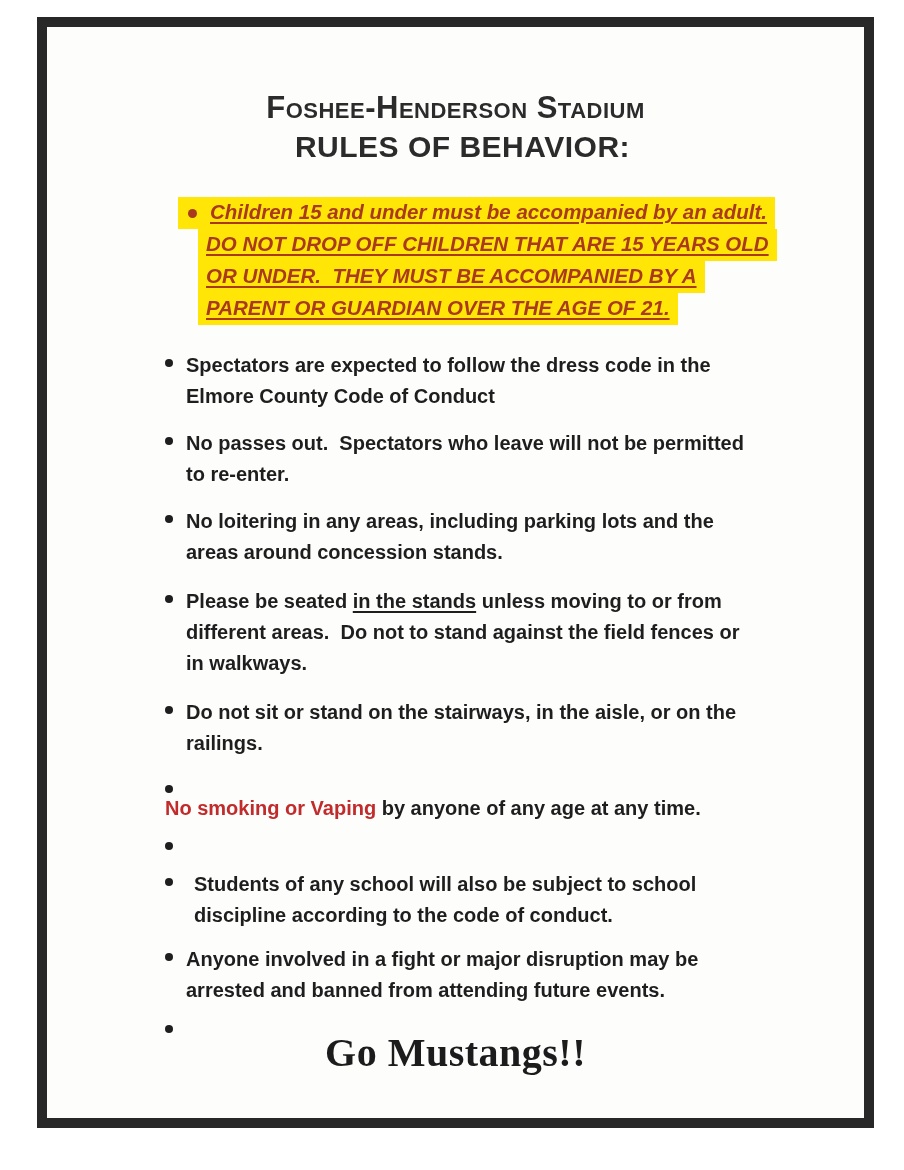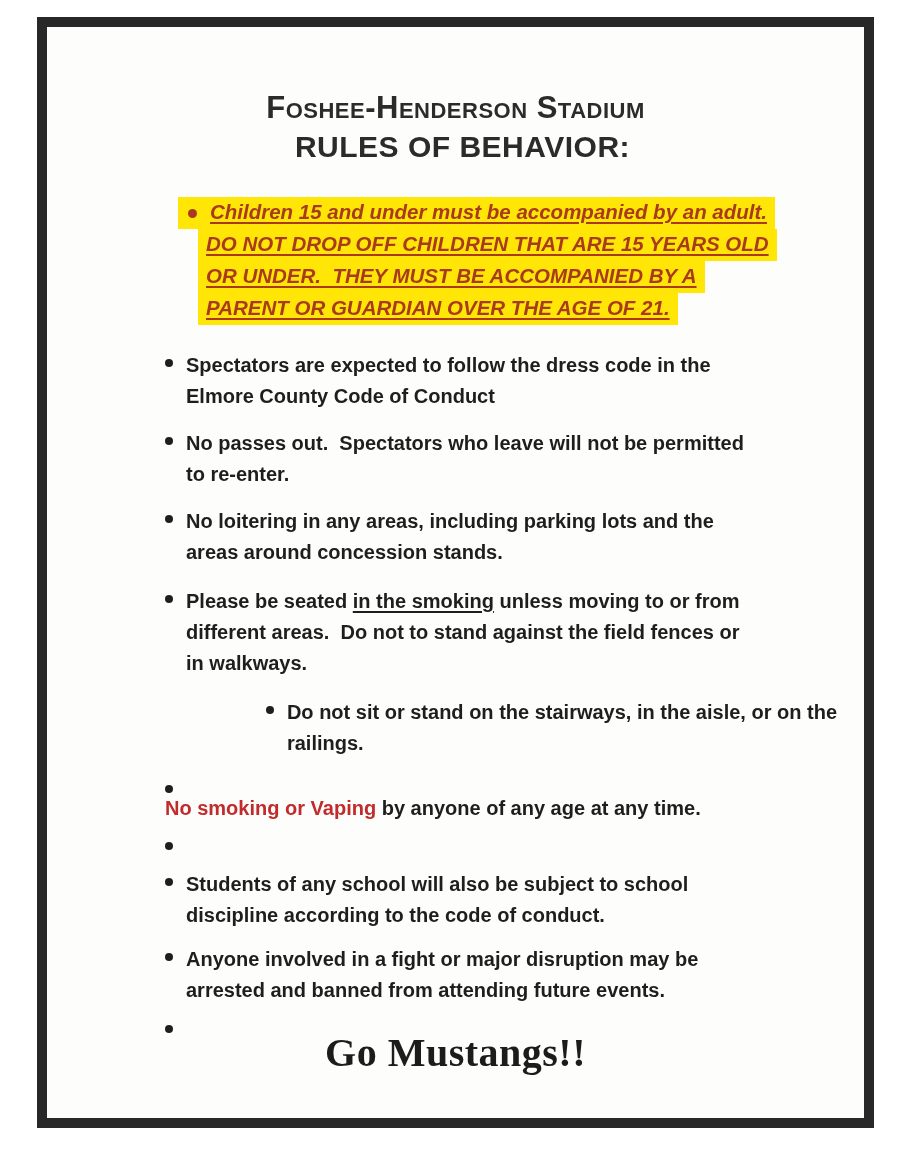--- a/index.html
+++ b/index.html
@@ -64,24 +64,24 @@
   }
   .u {
     text-decoration: underline;
     text-decoration-thickness: 2px;
     text-underline-offset: 3px;
   }
   .red { color: #c22b2b; }
 
   .mb16 { margin-bottom: 16px; }
   .mb18 { margin-bottom: 18px; }
-  .mb17 { margin-bottom: 17px; justify-content: flex-end; }
+  .mb17 { margin-bottom: 17px; }
   .mb9  { margin-bottom: 9px; flex-direction: column; }
   .mb19 { margin-bottom: 19px; }
-  .mb13 { margin-bottom: 13px; }
+  .mb13 { margin-bottom: 13px; gap: 8px; }
   .mb10 { margin-bottom: 10px; }
 
   .slogan {
     text-align: center;
     font-family: "Liberation Serif", serif;
     font-weight: bold;
     font-size: 40px;
     color: #1c1c1c;
     margin-top: -4px;
     letter-spacing: 0.5px;
@@ -128,21 +128,21 @@
       </div>
 
       <div class="rule mb18">
         <span class="dot"></span>
         <span class="txt">No loitering in any areas, including parking lots and the
 areas around concession stands.</span>
       </div>
 
       <div class="rule mb18">
         <span class="dot"></span>
-        <span class="txt"><span>Please be seated </span><span class="u">in the smoking</span><span> unless moving to or from
+        <span class="txt"><span>Please be seated </span><span class="u">in the stands</span><span> unless moving to or from
 different areas.  Do not to stand against the field fences or
 in walkways.</span></span>
       </div>
 
       <div class="rule mb17">
         <span class="dot"></span>
         <span class="txt">Do not sit or stand on the stairways, in the aisle, or on the
 railings.</span>
       </div>
 

